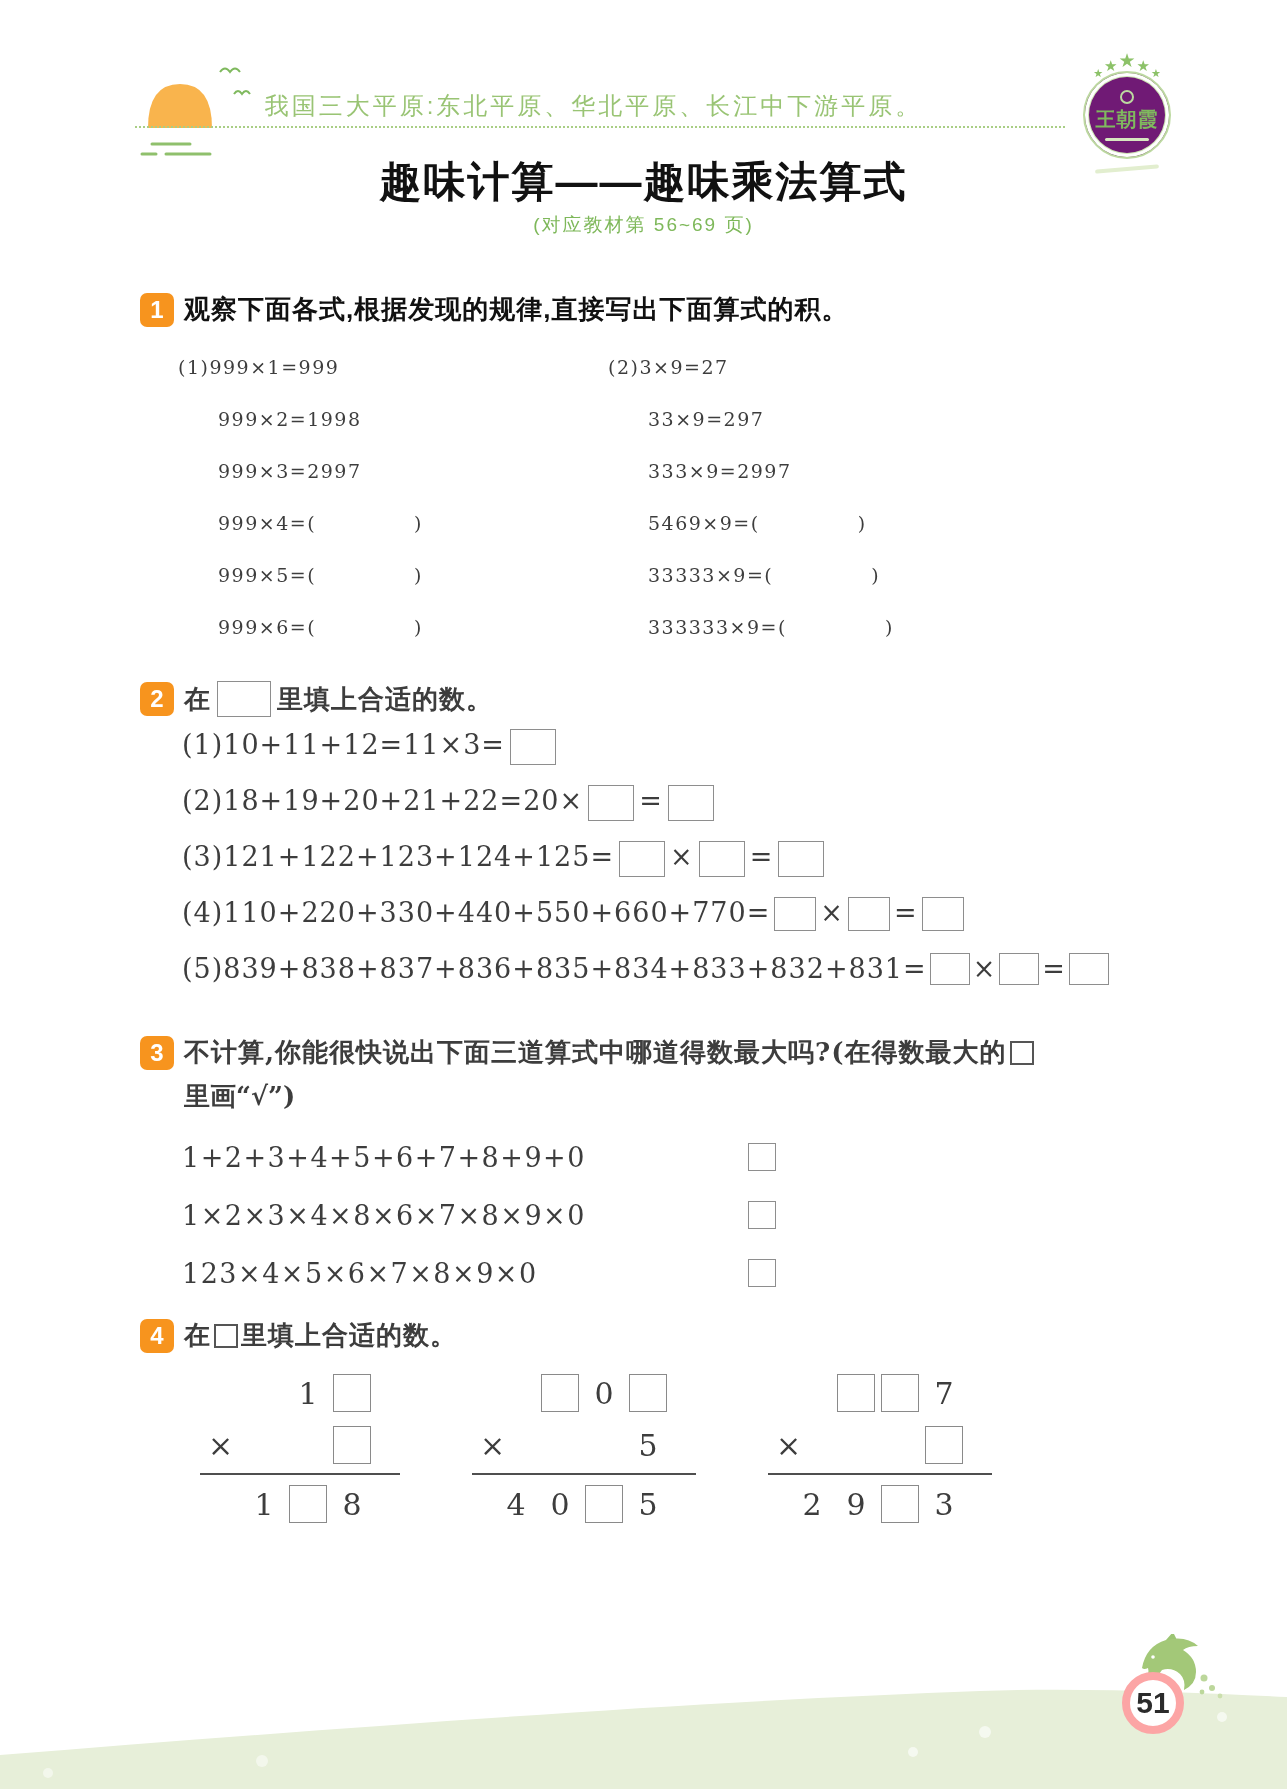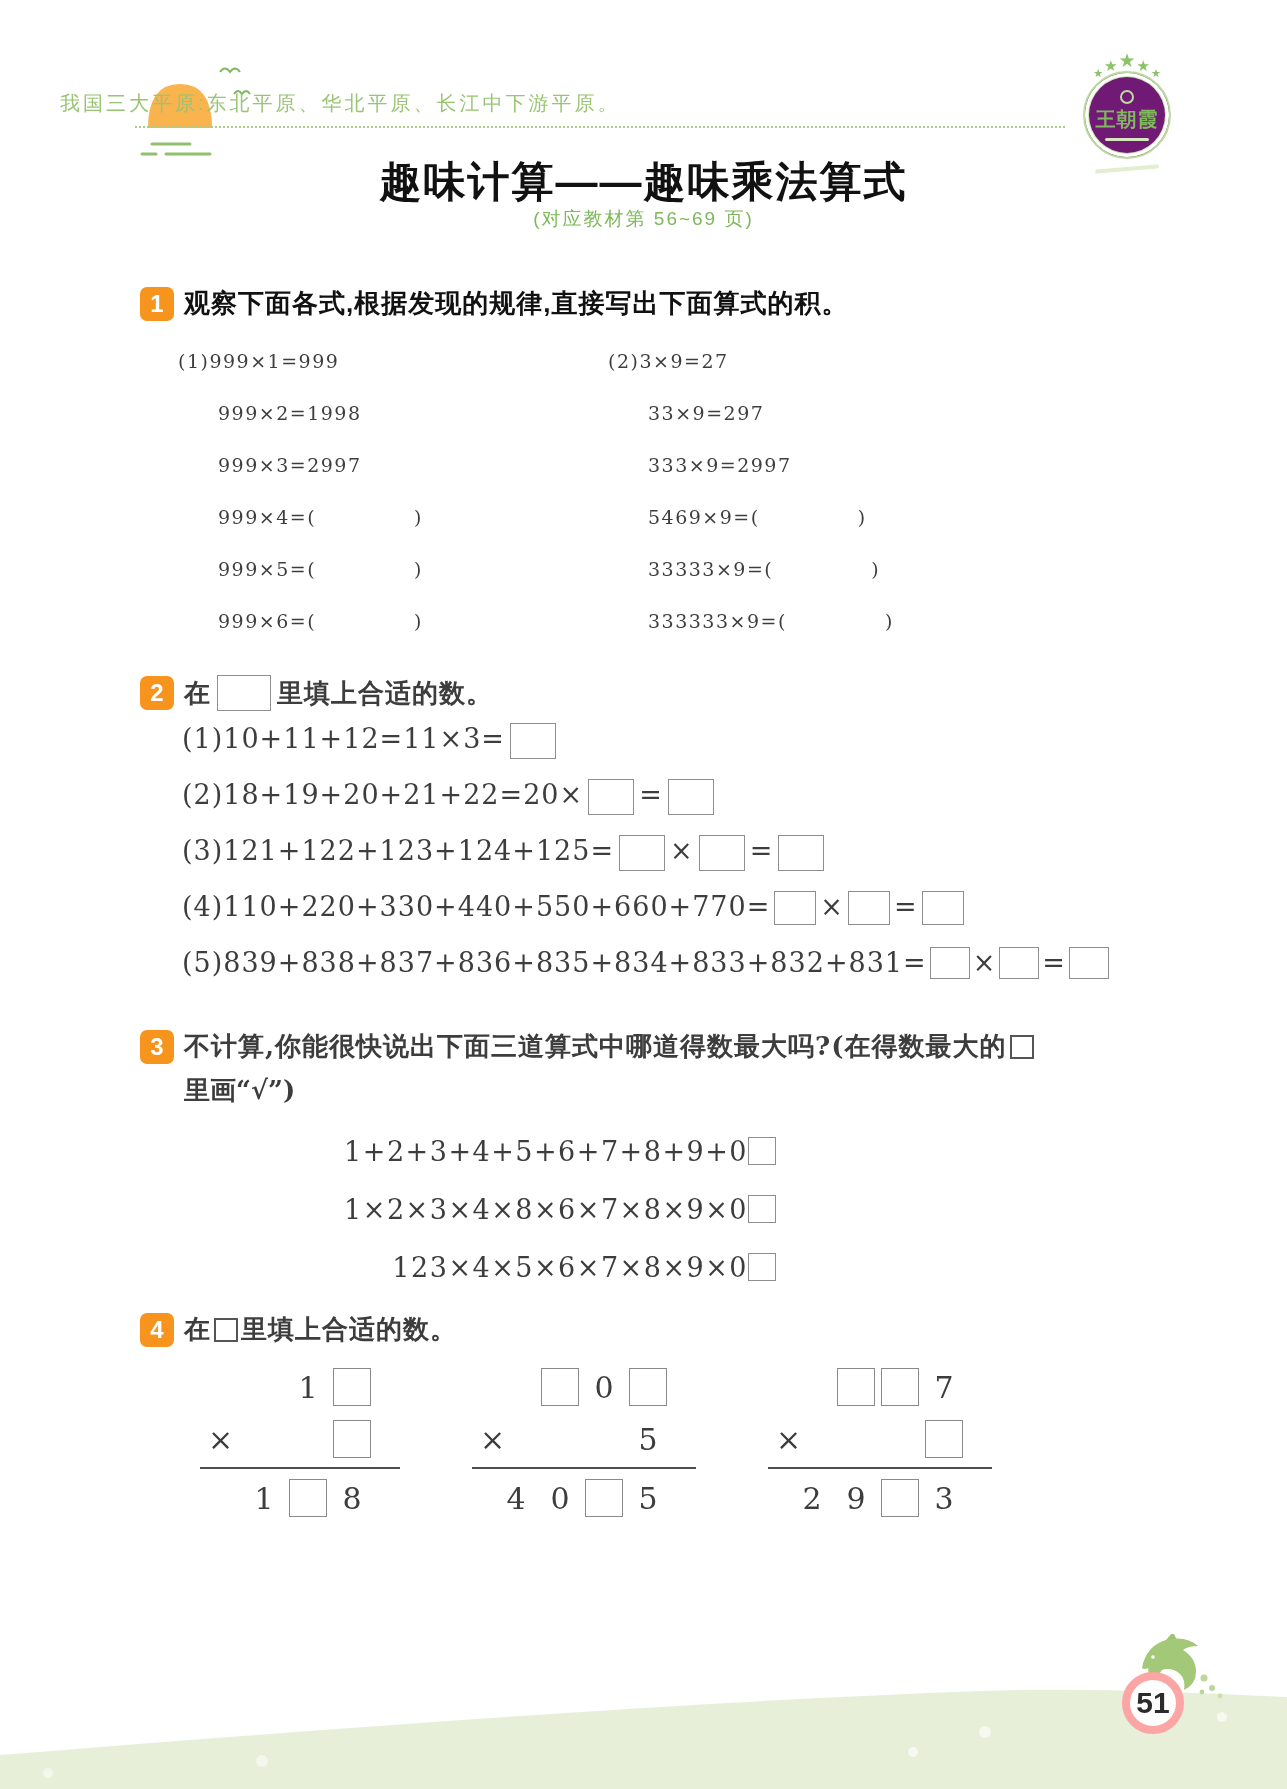--- a/index.html
+++ b/index.html
@@ -6,38 +6,38 @@
   html,body { width:1287px; height:1789px; }
   body {
     position:relative; background:#fff; overflow:hidden;
     font-family:"Liberation Sans", sans-serif; color:#141414;
     --badge:#F7941E; --green:#8CC268; --green-lt:#A9CE85; --footer:#E7EFD9;
   }
   
   .header { position:relative; height:150px; }
   .sun-svg { position:absolute; left:132px; top:58px; }
   .dotline { position:absolute; left:135px; top:126px; width:930px; border-top:2px dotted var(--green-lt); }
-  .note { position:absolute; left:60px; right:160px; top:90px; 
-          color:#99C474; font-size:20px; letter-spacing:3px; }
+  .note { position:absolute; left:60px; right:160px; top:90px; text-align:center;
+          color:#99C474; font-size:24px; letter-spacing:3px; }
   .stamp { position:absolute; left:1062px; top:52px; width:130px; display:flex; flex-direction:column; align-items:center; }
   .stamp-stars { display:flex; align-items:flex-end; gap:1px; margin-bottom:-4px; color:var(--green); }
   .stamp-stars .s1 { font-size:11px; transform:translateY(5px); }
   .stamp-stars .s2 { font-size:15px; transform:translateY(0); }
   .stamp-stars .s3 { font-size:19px; transform:translateY(-3px); }
   .stamp-ring { width:88px; height:88px; border-radius:50%; border:2px solid #BCD9A0;
                 box-shadow:inset 0 0 0 3px #fff, inset 0 0 0 4px #CDE3B4;
                 display:flex; flex-direction:column; align-items:center; justify-content:center; background:#701a75; }
   .stamp-crest { width:14px; height:14px; border:2px solid #BCD9A0; border-radius:50%; margin-bottom:2px; }
   .stamp-name { color:#7FB95E; font-size:20px; font-weight:bold; letter-spacing:1px; }
   .stamp-sub { width:44px; height:3px; background:#D6E7C0; border-radius:2px; margin-top:5px; }
   .stamp-banner { width:64px; height:4px; background:#E2EECF; border-radius:2px; margin-top:8px; transform:rotate(-5deg); }
   
   .title-block { text-align:center; margin-top:8px; }
   .title-block h1 { font-size:42px; line-height:48px; letter-spacing:2px; color:#111; font-weight:900; }
-  .subtitle { height:28px; color:#7EB85A; font-size:19px; letter-spacing:2px; }
+  .subtitle { margin-top:6px; height:28px; color:#7EB85A; font-size:19px; letter-spacing:2px; }
   
   .prob-head { display:flex; align-items:center; gap:10px; padding-left:140px;
                font-size:26px; font-weight:700; color:#111; }
   .badge { display:inline-flex; align-items:center; justify-content:center; flex:0 0 34px;
            width:34px; height:34px; border-radius:7px; background:var(--badge);
            color:#fff; font-weight:bold; font-size:24px; }
   .stmt { display:inline-flex; align-items:center; letter-spacing:1px; white-space:pre; }
   .stmt .seg-t { white-space:pre; }
   .stmt-cont { padding-left:184px; font-size:26px; font-weight:700; color:#111;
                margin-top:6px; height:40px; display:flex; align-items:center; }
@@ -57,21 +57,21 @@
                     letter-spacing:1.5px; padding-left:40px; white-space:pre; }
   .p1-col .eq-row:first-child { padding-left:0; }
   
   section.p2 .prob-head { margin-top:24px; min-height:44px; }
   #p2-rows { padding-left:182px; margin-top:8px; }
   #p2-rows .eq-row { height:56px; display:flex; align-items:flex-start; font-size:27px;
                      letter-spacing:1px; white-space:pre; }
   #p2-rows .eq-row .seg-t { white-space:pre; }
   
   section.p3 .prob-head { margin-top:26px; }
-  #p3-rows { padding-left:182px; margin-top:12px;text-align:right; }
+  #p3-rows { padding-left:182px; margin-top:12px; }
   .p3-row { display:flex; align-items:center; height:58px; }
   .p3-expr { font-size:27px; letter-spacing:1.5px; width:566px; }
   
   section.p4 .prob-head { margin-top:16px; }
   #p4-mults { display:flex; margin-left:200px; gap:72px; margin-top:14px; }
   .vmult { display:flex; flex-direction:column; }
   #p4-mults .vmult:nth-child(1) { width:200px; }
   #p4-mults .vmult:nth-child(2) { width:224px; }
   #p4-mults .vmult:nth-child(3) { width:224px; }
   .vm-row { display:flex; justify-content:flex-end; align-items:center; height:52px;

